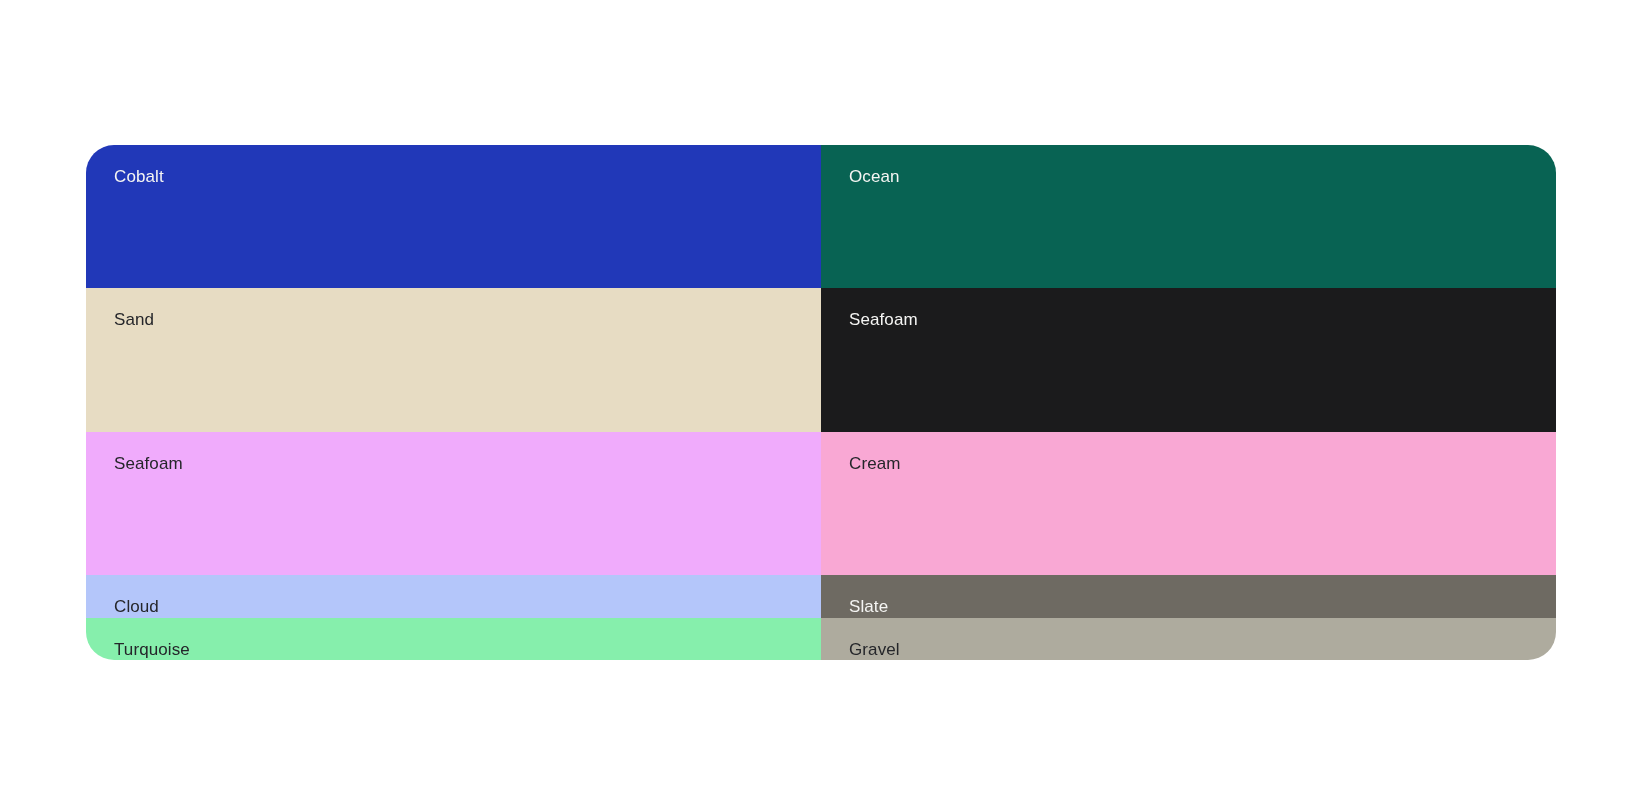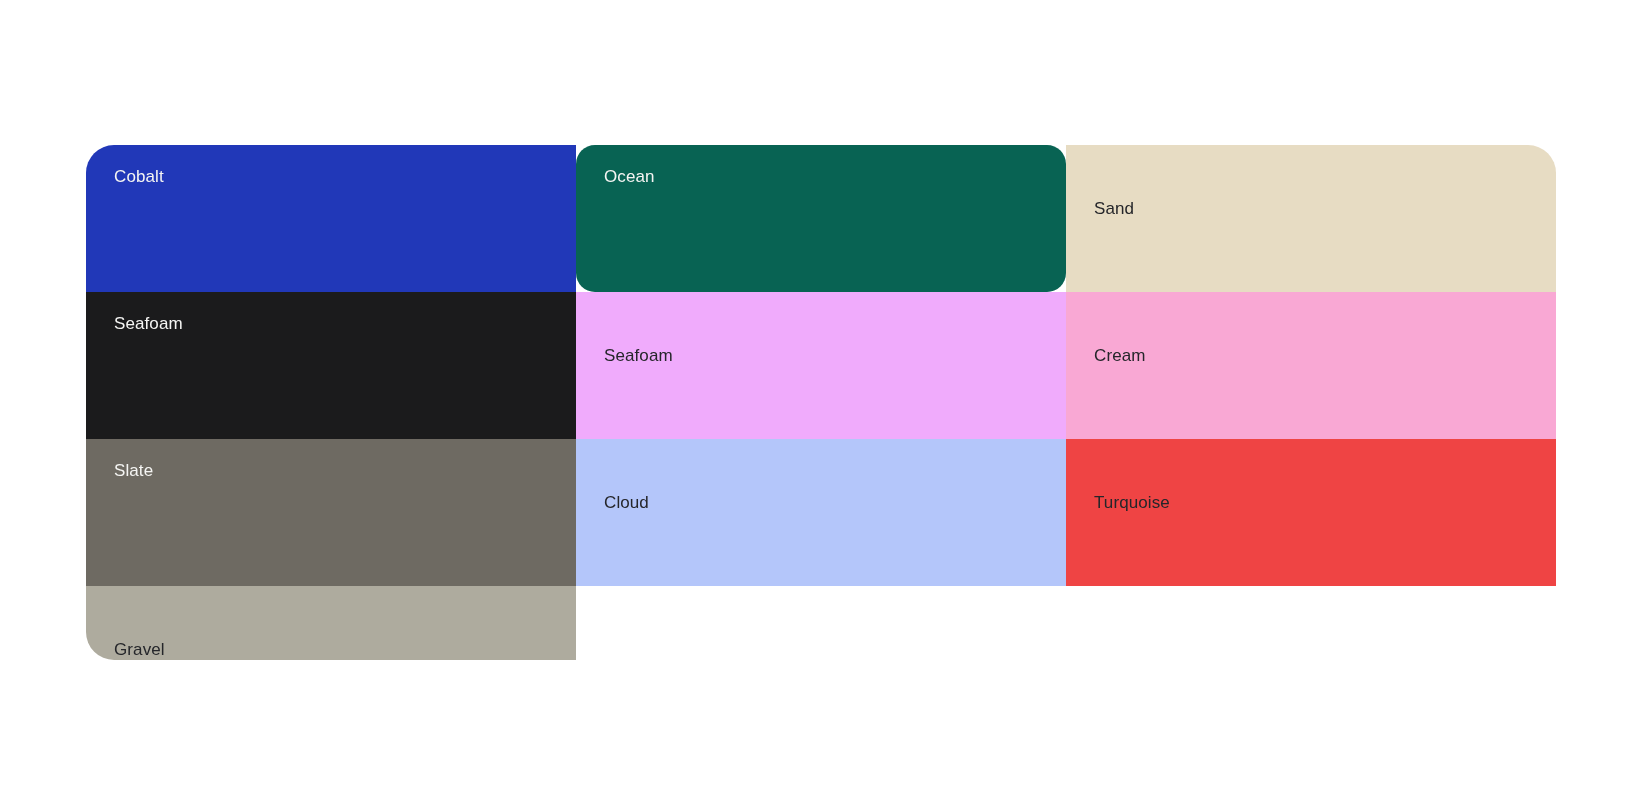--- a/index.html
+++ b/index.html
@@ -52,32 +52,31 @@
     letter-spacing: 0.1px;
     line-height: 1.2;
     white-space: nowrap;
   }
 
   .swatch.on-dark .swatch-label {
     color: #f5f5f3;
   }
   .swatch.on-light .swatch-label {
     color: #25262a;
-    margin-top: 32px;
   }
 </style>
 </head>
 <body>
 
 <div id="palette-stage">
-  <div id="palette-grid" style="grid-template-columns: repeat(3, 1fr); grid-template-rows: repeat(3, 1fr); border-radius: 28px;">
+  <div id="palette-grid" style="grid-template-columns: repeat(2, 1fr); grid-template-rows: repeat(3, 1fr); border-radius: 28px;">
       <div class="swatch on-dark" style="background: rgb(33, 56, 184);"><span class="swatch-label">Cobalt</span></div>
-      <div class="swatch on-dark" style="background: rgb(8, 99, 83); border-radius: 19px;"><span class="swatch-label">Ocean</span></div>
+      <div class="swatch on-dark" style="background: rgb(8, 99, 83);"><span class="swatch-label">Ocean</span></div>
       <div class="swatch on-light" style="background: rgb(231, 220, 195);"><span class="swatch-label">Sand</span></div>
       <div class="swatch on-dark" style="background: rgb(27, 27, 28);"><span class="swatch-label">Seafoam</span></div>
       <div class="swatch on-light" style="background: #f0abfc;"><span class="swatch-label">Seafoam</span></div>
       <div class="swatch on-light" style="background: #f9a8d4;"><span class="swatch-label">Cream</span></div>
+      <div class="swatch on-light" style="background: rgb(180, 198, 250);"><span class="swatch-label">Cloud</span></div>
       <div class="swatch on-dark" style="background: rgb(110, 106, 98);"><span class="swatch-label">Slate</span></div>
-      <div class="swatch on-light" style="background: rgb(180, 198, 250);"><span class="swatch-label">Cloud</span></div>
-      <div class="swatch on-light" style="background: #ef4444;"><span class="swatch-label">Turquoise</span></div>
+      <div class="swatch on-light" style="background: #86efac;"><span class="swatch-label">Turquoise</span></div>
       <div class="swatch on-light" style="background: rgb(174, 171, 158);"><span class="swatch-label">Gravel</span></div>
     </div>
 </div>
 
 </body></html>

